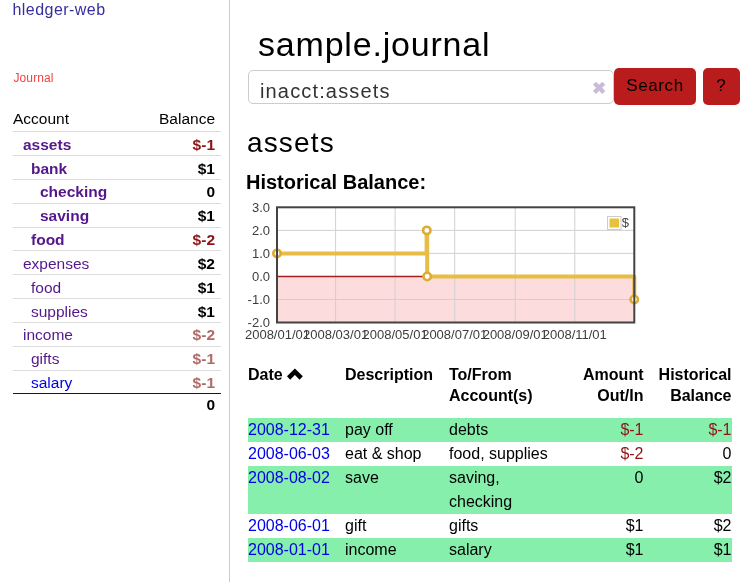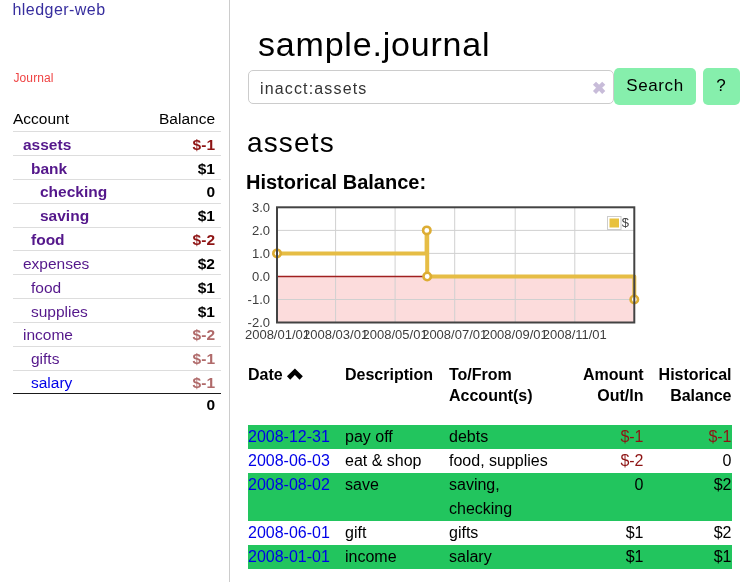--- a/index.html
+++ b/index.html
@@ -25,34 +25,34 @@
   .pb{color:#54178b;font-weight:bold;}
   .blue{color:#0000e8;}
   .negb{color:#8e1414;}
   .negf{color:#b06a6a;}
   .i1{padding-left:10px !important;}
   .i2{padding-left:18px !important;}
   .i3{padding-left:27px !important;}
   
   .h1{position:absolute;left:250px;top:17px;margin:8px;font-size:34px;font-weight:normal;letter-spacing:0.8px;color:#000;line-height:39.1px;}
   .searchbox{position:absolute;left:248px;top:70px;width:365.5px;height:33.5px;border:1px solid #ccc;border-radius:5px;box-sizing:border-box;}
-  .searchtext{position:absolute;left:260px;top:80px;font-size:16px;letter-spacing:1.15px;color:#333;}
+  .searchtext{position:absolute;left:260px;top:80px;font-size:20px;letter-spacing:1.15px;color:#333;}
   .xclear{position:absolute;left:592px;top:77.5px;font-size:17px;font-weight:bold;color:#c8bcd9;}
-  .btn{position:absolute;top:68px;height:36.5px;background:#86efac;border-radius:5px;font-size:17px;letter-spacing:0.6px;color:#000;text-align:center;line-height:36.5px;}
+  .btn{position:absolute;top:68px;height:36.5px;background:#b91c1c;border-radius:5px;font-size:17px;letter-spacing:0.6px;color:#000;text-align:center;line-height:36.5px;}
   .btn1{left:614px;width:82px;}
   .btn2{left:703px;width:36.5px;}
   .h2{position:absolute;left:247px;top:127px;margin:0;font-size:28px;font-weight:normal;letter-spacing:1.15px;color:#000;}
   .hb{position:absolute;left:246px;top:170.8px;font-size:20px;font-weight:bold;color:#000;}
   
   table.tx{position:absolute;left:248px;top:363.5px;border-collapse:collapse;width:483.5px;table-layout:fixed;}
   table.tx td,table.tx th{padding:0;font-size:16px;line-height:24px;vertical-align:top;}
-  table.tx th{font-weight:bold;text-align:left;line-height:21px;padding-top:0;padding-bottom:19px;}
+  table.tx th{font-weight:bold;text-align:left;line-height:21px;padding-top:0;padding-bottom:12px;}
   table.tx td>a,table.tx td span.c{position:relative;top:0.7px;}
   table.tx .r{text-align:right;}
-  table.tx tr.g{background:#22c55e;padding-left:25px;}
+  table.tx tr.g{background:#86efac;padding-left:25px;}
   .chev{display:inline-block;vertical-align:-0.5px;margin-left:3px;}
 </style>
 </head>
 <body>
 <div class="vline"></div>
 <a class="brand" href="#">hledger-web</a>
 <a class="journal" href="#">Journal</a>
 <table class="side">
   <tbody>
       <tr class="h">

